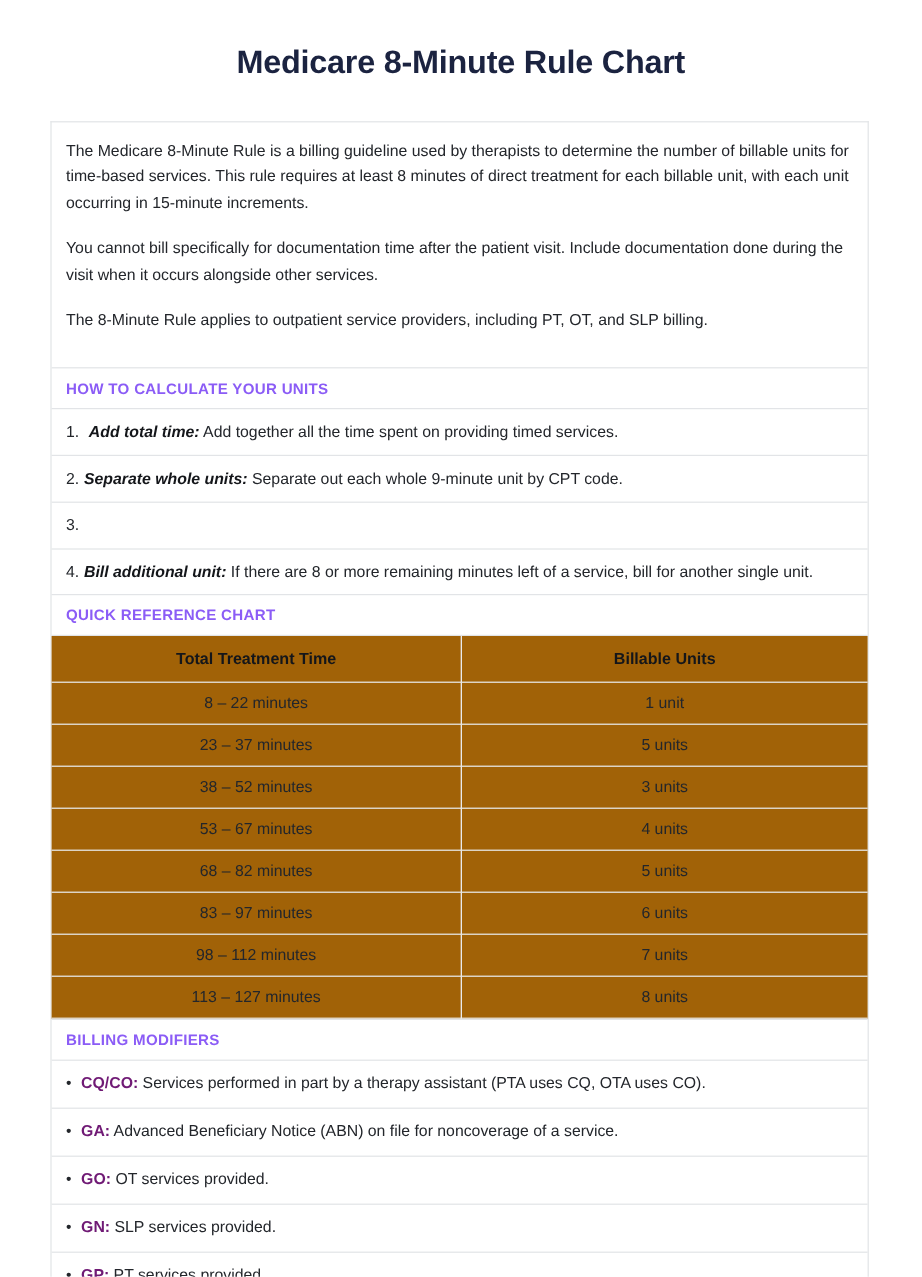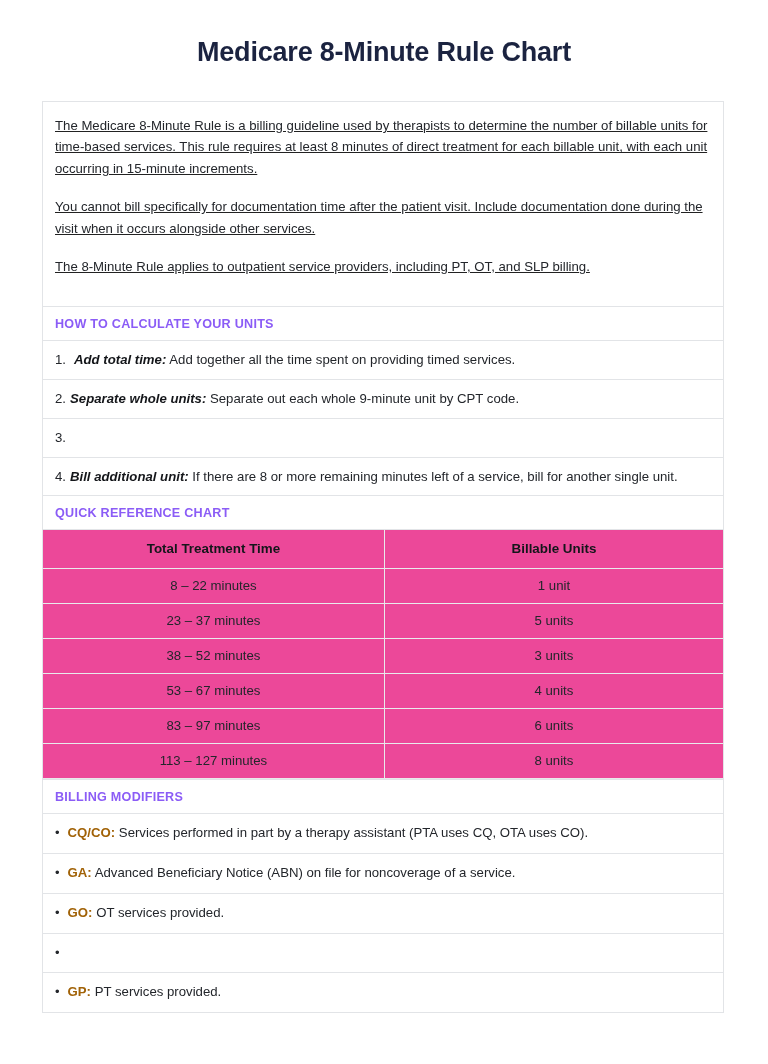--- a/index.html
+++ b/index.html
@@ -48,21 +48,20 @@
   }
 
   .block {
     border-bottom: 1px solid #e2e4e7;
     box-sizing: border-box;
   }
 
   
   .intro {
     padding: 13px 12px 14px 12px;
-    text-decoration: underline;
   }
   .intro p {
     margin: 0 0 17px 0;
     font-size: 13.2px;
     line-height: 1.62;
     color: #23262b;
   }
   .intro p:last-child {
     margin-bottom: 15px;
   }
@@ -103,21 +102,21 @@
     border-collapse: collapse;
     table-layout: fixed;
   }
   table.qref th,
   table.qref td {
     border: 1px solid #e9eaec;
     text-align: center;
     font-size: 13.2px;
     color: #23262b;
     padding: 9px 6px 10px 6px;
-    background: #ec4899;
+    background: #a16207;
   }
   table.qref th {
     font-weight: bold;
     font-size: 13.4px;
     color: #14161a;
     padding: 11px 6px 12px 6px;
   }
   table.qref col.c1 { width: 50.2%; }
   table.qref col.c2 { width: 49.8%; }
   table.qref tr > *:first-child { border-left: none; }
@@ -134,21 +133,21 @@
     align-items: flex-start;
   }
   .mod-bullet {
     flex: 0 0 auto;
     padding-right: 8px;
     color: #23262b;
     font-size: 13px;
     line-height: 1.5;
   }
   .mod-body { flex: 1 1 auto; }
-  .mod-body b { font-weight: bold; color: #a16207; }
+  .mod-body b { font-weight: bold; color: #701a75; }
 </style>
 </head>
 <body>
 
 <div class="page">
 
   <h1 class="doc-title">Medicare 8-Minute Rule Chart</h1>
 
   <div class="sheet">
 
@@ -204,24 +203,32 @@
           </tr>
           <tr>
             <td>38 – 52 minutes</td>
             <td>3 units</td>
           </tr>
           <tr>
             <td>53 – 67 minutes</td>
             <td>4 units</td>
           </tr>
           <tr>
+            <td>68 – 82 minutes</td>
+            <td>5 units</td>
+          </tr>
+          <tr>
             <td>83 – 97 minutes</td>
             <td>6 units</td>
           </tr>
           <tr>
+            <td>98 – 112 minutes</td>
+            <td>7 units</td>
+          </tr>
+          <tr>
             <td>113 – 127 minutes</td>
             <td>8 units</td>
           </tr>
         </tbody>
       </table>
     </div>
 
     <div class="block section-head">BILLING MODIFIERS</div>
 
     <div class="block mod">
@@ -234,20 +241,21 @@
       <span class="mod-body"><b>GA:</b><span> Advanced Beneficiary Notice (ABN) on file for noncoverage of a service.</span></span>
     </div>
 
     <div class="block mod">
       <span class="mod-bullet">•</span>
       <span class="mod-body"><b>GO:</b><span> OT services provided.</span></span>
     </div>
 
     <div class="block mod">
       <span class="mod-bullet">•</span>
+      <span class="mod-body"><b>GN:</b><span> SLP services provided.</span></span>
     </div>
 
     <div class="block mod">
       <span class="mod-bullet">•</span>
       <span class="mod-body"><b>GP:</b><span> PT services provided.</span></span>
     </div>
 
   </div>
 </div>
 

